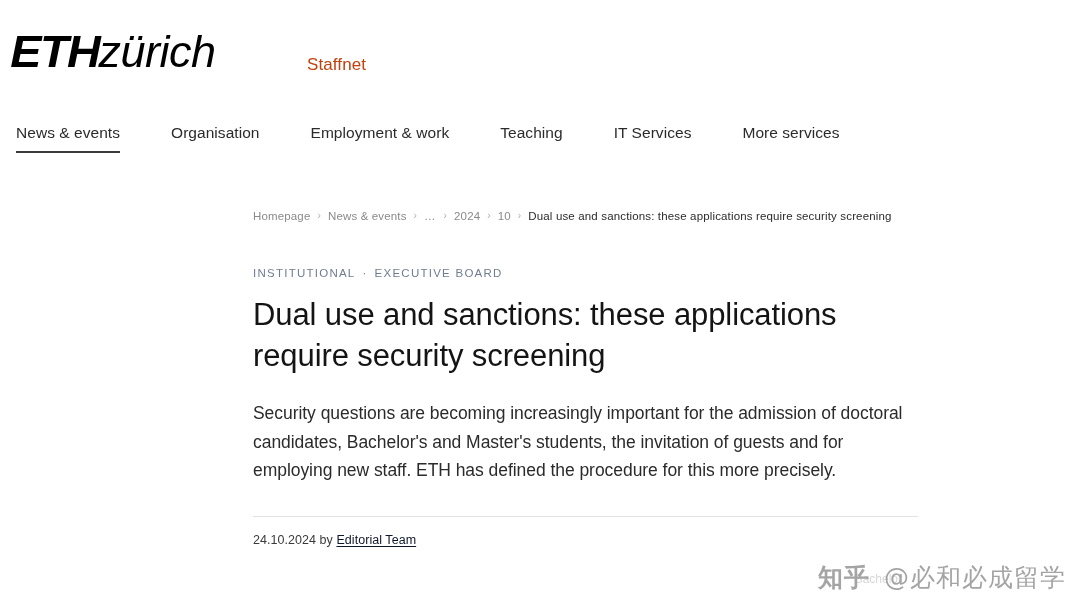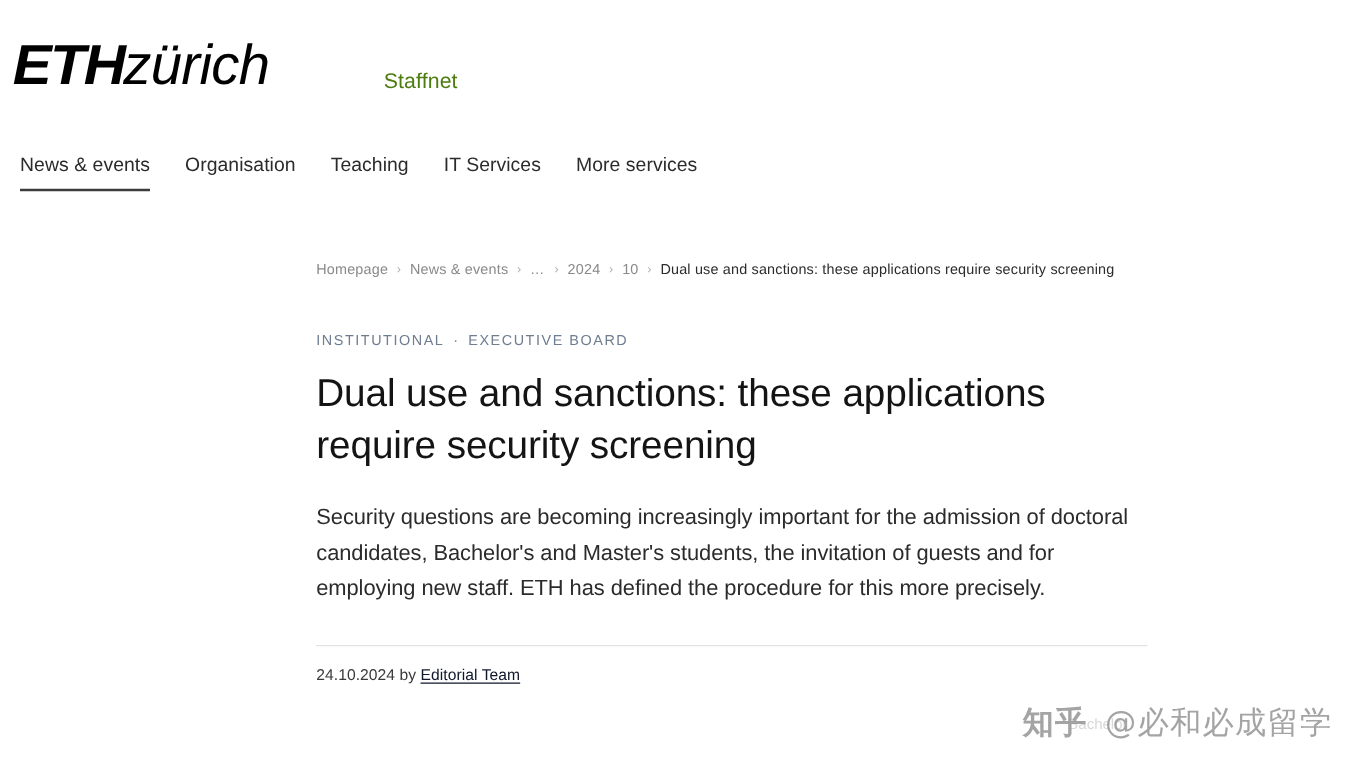--- a/index.html
+++ b/index.html
@@ -47,21 +47,21 @@
     font-size: 45px;
     letter-spacing: -0.5px;
     color: #000000;
     margin-left: 1px;
   }
   .staffnet {
     position: absolute;
     left: 307px;
     top: 55px;
     font-size: 17px;
-    color: #4d7c0f;
+    color: #c2410c;
     letter-spacing: 0.1px;
   }
 
   
   .main-nav {
     position: absolute;
     left: 0;
     top: 124px;
     width: 1080px;
     display: flex;
@@ -69,20 +69,21 @@
   }
   .nav-item {
     font-size: 15.5px;
     color: #2b2b2b;
     letter-spacing: 0.05px;
     padding: 0 0 9px 0;
     margin-right: 28px;
     cursor: pointer;
     white-space: nowrap;
     border-bottom: 2px solid transparent;
+    margin-left: 23px;
   }
   .nav-item:first-child { margin-left: 16px; }
   .nav-item.active {
     border-bottom-color: #3c3c3c;
   }
 
   
   .content {
     position: absolute;
     left: 253px;
@@ -203,20 +204,21 @@
 
   <div class="logo-block">
     <span class="logo-eth">ETH</span><span class="logo-zurich">zürich</span>
   </div>
 
   <div class="staffnet">Staffnet</div>
 
   <nav class="main-nav">
     <div class="nav-item active">News &amp; events</div>
     <div class="nav-item">Organisation</div>
+    <div class="nav-item">Employment &amp; work</div>
     <div class="nav-item">Teaching</div>
     <div class="nav-item">IT Services</div>
     <div class="nav-item">More services</div>
   </nav>
 
 </header>
 
 <main class="content">
 
   <div class="breadcrumb">

